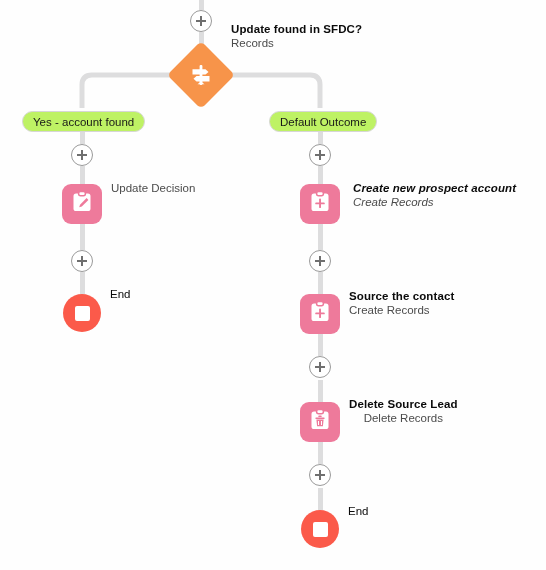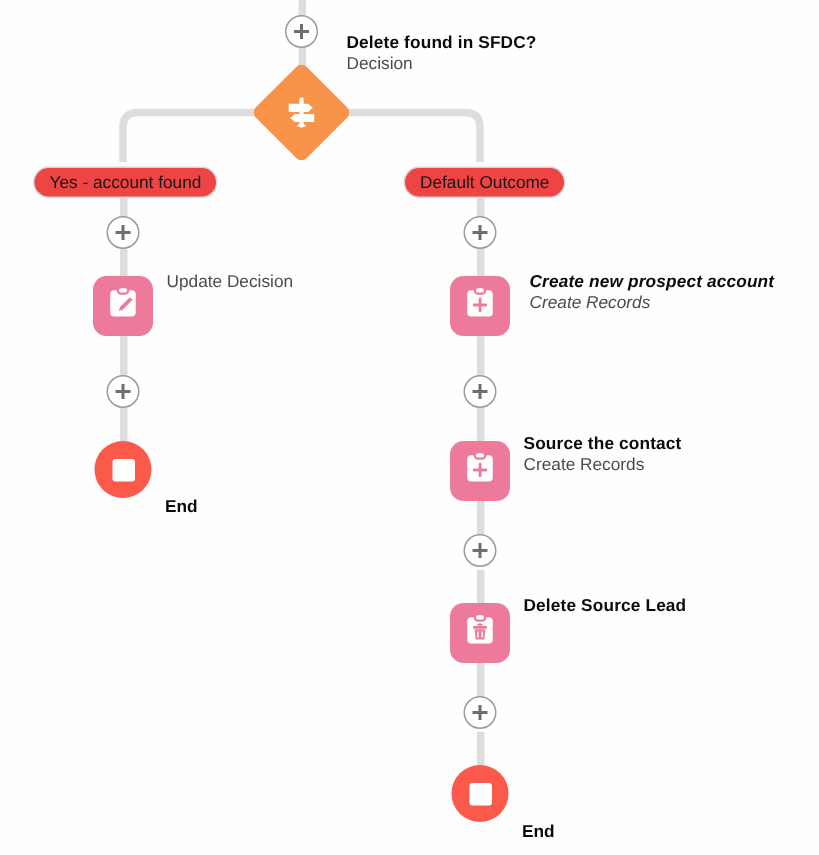--- a/index.html
+++ b/index.html
@@ -39,21 +39,21 @@
   .diamond-wrap{position:absolute;width:48px;height:48px;}
   .diamond-icon{
     position:absolute;left:0;top:0;width:48px;height:48px;
     display:flex;align-items:center;justify-content:center;
   }
 
   
   .pill{
     position:absolute;height:21px;line-height:21px;
     border:1px solid #d6d6d6;border-radius:11px;
-    background:#ef4444;color:#181818;
+    background:#bef264;color:#181818;
     font-size:11.5px;padding:0 10px;white-space:nowrap;
     box-sizing:border-box;cursor:pointer;
   }
 
   
   .node{
     position:absolute;width:40px;height:40px;border-radius:9px;
     background:#ee7a9b;cursor:pointer;
     display:flex;align-items:center;justify-content:center;
   }
@@ -69,23 +69,22 @@
   
   .lbl{position:absolute;white-space:nowrap;}
   .lbl .t{
     font-size:11.5px;font-weight:bold;color:#0b0b0b;
     line-height:14px;letter-spacing:.1px;
   }
   .lbl .s{
     font-size:11.5px;color:#4b4b4b;line-height:15px;
   }
   .endlbl{
-    position:absolute;font-size:11.5px;font-weight:bold;color:#0b0b0b;
+    position:absolute;font-size:11.5px;font-weight:normal;color:#0b0b0b;
     white-space:nowrap;
-    margin-top:44px;
   }
 </style>
 </head>
 <body>
 
 <div id="canvas">
 
   <div class="vline" style="left:199px;top:0px;height:10px;"></div>
 
   <div class="vline" style="left:199px;top:32px;height:20px;"></div>
@@ -119,22 +118,22 @@
       <svg width="26" height="26" viewBox="0 0 26 26">
         <rect x="11.6" y="3" width="2.8" height="20" rx="1" fill="#ffffff"></rect>
         <path d="M4.5 7.2 H17.5 L20.5 9.9 L17.5 12.6 H4.5 Z" fill="#ffffff"></path>
         <path d="M21.5 14.0 H8.5 L5.5 16.7 L8.5 19.4 H21.5 Z" fill="#ffffff"></path>
         <path d="M9.5 22.3 L13 19.6 L16.5 22.3 Z" fill="#ffffff"></path>
       </svg>
     </div>
   </div>
 
   <div class="lbl" style="left:231px;top:22px;">
-    <div class="t">Delete found in SFDC?</div>
-    <div class="s">Decision</div>
+    <div class="t">Update found in SFDC?</div>
+    <div class="s">Records</div>
   </div>
 
   <div class="pill" style="left:22px;top:111px;">Yes - account found</div>
   <div class="pill" style="left:269px;top:111px;">Default Outcome</div>
 
   <div class="plus" style="left:71px;top:144px;"></div>
 
   <div class="node" style="left:62px;top:184px;">
     <span>
       <svg width="26" height="26" viewBox="0 0 26 26">
@@ -199,20 +198,21 @@
         <rect x="8.3" y="10.4" width="9.4" height="1.7" rx="0.8" fill="#ee7a9b"></rect>
         <rect x="11.3" y="8.6" width="3.4" height="1.5" rx="0.7" fill="#ee7a9b"></rect>
         <path d="M9.4 12.5 H16.6 L15.9 19.3 H10.1 Z" fill="#ee7a9b"></path>
         <rect x="11.0" y="14.0" width="1.0" height="4.0" fill="#ffffff"></rect>
         <rect x="14.0" y="14.0" width="1.0" height="4.0" fill="#ffffff"></rect>
       </svg>
     </span>
   </div>
   <div class="lbl" style="left:349px;top:397px;text-align:center;">
     <div class="t">Delete Source Lead</div>
+    <div class="s">Delete Records</div>
   </div>
 
   <div class="plus" style="left:309px;top:464px;"></div>
 
   <div class="endnode" style="left:301px;top:510px;">
     <div class="sq"></div>
   </div>
   <div class="endlbl" style="left:348px;top:505px;">End</div>
 
 </div>

